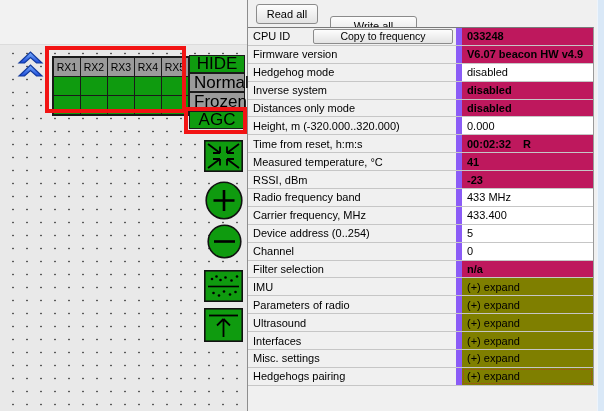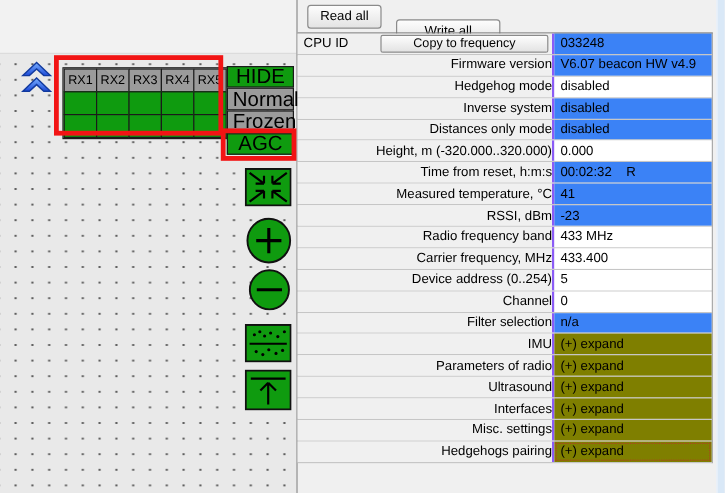--- a/index.html
+++ b/index.html
@@ -49,29 +49,29 @@
     font-family:"Liberation Sans",sans-serif;font-size:11px;color:#000;
   }
   .btn-read{position:absolute;left:8px;top:4px;width:62px;height:20px;}
   .btn-write{position:absolute;left:82px;top:16px;width:87px;height:20px;}
   .props-table{
     position:absolute;left:0;top:27px;width:346px;
     border-top:1px solid #7a7a7a;border-right:1px solid #9a9a9a;box-sizing:border-box;
   }
   .prow{display:flex;height:17.9px;box-sizing:border-box;border-bottom:1px solid #c6c6c6;}
   .plabel{
-    width:214px;box-sizing:border-box;border-right:2px solid #8b5cf6;
+    width:214px;box-sizing:border-box;border-right:6px solid #8b5cf6;
     background:#f0f0f0;font-size:11px;color:#000;
-    display:flex;align-items:center;padding-left:5px;justify-content:flex-end;
+    display:flex;align-items:center;padding-left:5px;
   }
   .pvalue{
     flex:1;font-size:11px;color:#000;display:flex;align-items:center;
     padding-left:5px;box-sizing:border-box;
   }
-  .pvalue.readonly{background:#3b82f6;}
+  .pvalue.readonly{background:#be185d;font-weight:bold;}
   .pvalue.editable{background:#ffffff;}
   .pvalue.expand{background:#7f7f00;}
   .pvalue.focused{outline:1px dotted #b04020;outline-offset:-2px;}
   .val-suffix{margin-left:12px;}
   .copy-btn{
     margin-left:auto;margin-right:3px;width:140px;height:15px;
     font-size:10.5px;padding:0;line-height:13px;border-radius:2px;
   }
   .window-edge{
     position:absolute;right:0;top:0;width:6px;height:411px;

